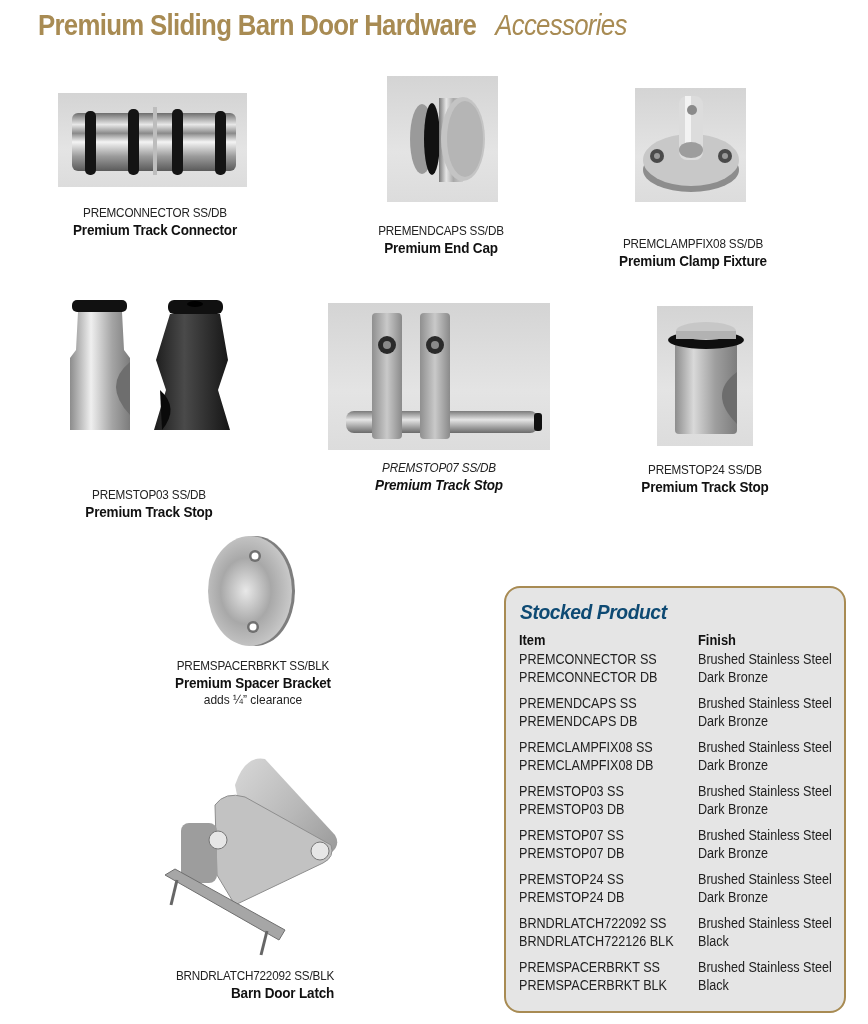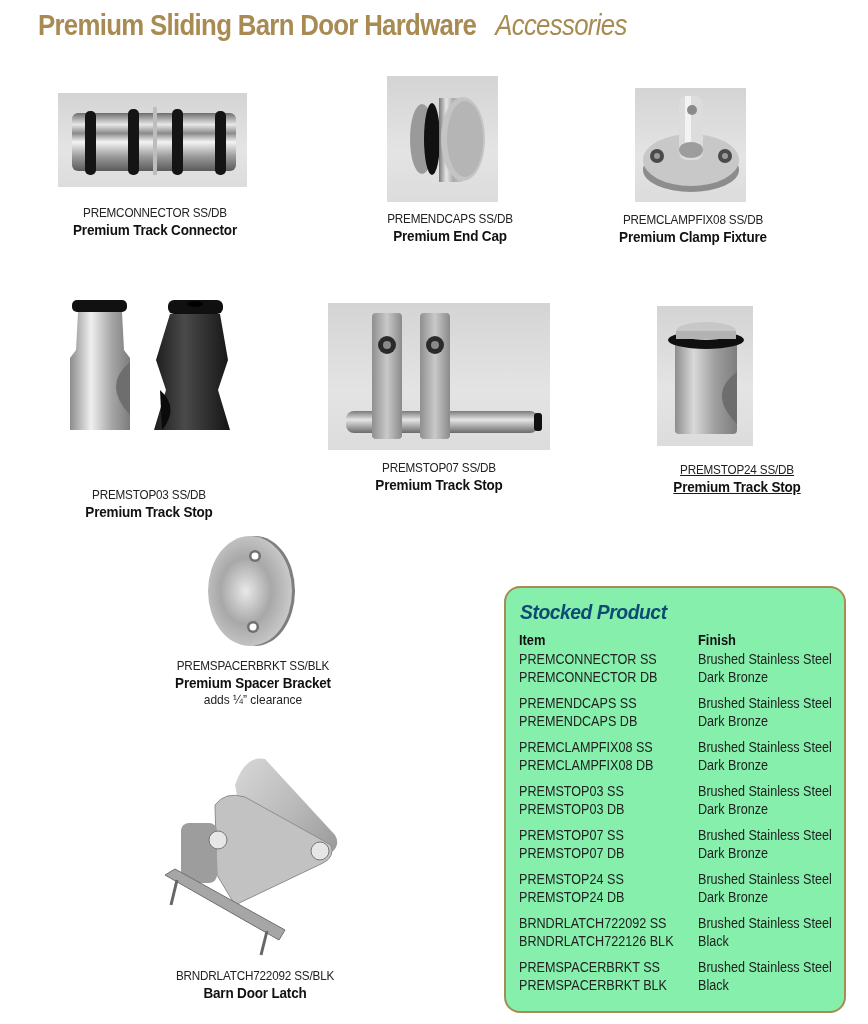--- a/index.html
+++ b/index.html
@@ -13,21 +13,21 @@
   .photo { position:absolute; overflow:hidden; }
   .photo.grey { background:linear-gradient(180deg,#d4d4d4 0%,#e4e4e4 60%,#dcdcdc 100%); }
   .photo svg { width:100%; height:100%; display:block; }
 
   .cap { position:absolute; text-align:center; white-space:nowrap; transform:translateX(-50%); }
   .cap .code { font-size:13px; color:#222; transform:scaleX(0.9); display:block; letter-spacing:-0.2px; }
   .cap .name { font-size:15px; font-weight:bold; color:#111; transform:scaleX(0.9); display:block; margin-top:1px; letter-spacing:-0.2px; }
   .cap .note { font-size:13px; color:#222; display:block; margin-top:1px; transform:scaleX(0.92); }
 
   .stock { position:absolute; left:504px; top:586px; width:342px; height:427px;
-           border:2.5px solid #a88b53; border-radius:16px; background:#86efac; }
+           border:2.5px solid #a88b53; border-radius:16px; background:#e5e5e5; }
   .stock .st-title { position:absolute; left:14px; top:12px; font-size:21px; font-weight:bold; font-style:italic;
                      color:#0e4a73; letter-spacing:-0.5px; transform:scaleX(0.92); transform-origin:left top; }
   .stock .hdr { position:absolute; top:44px; font-size:14px; font-weight:bold; color:#111; transform:scaleX(0.92); transform-origin:left top; }
   .stock .row { position:absolute; left:13px; width:320px; font-size:14px; color:#222; }
   .stock .row span { position:absolute; white-space:nowrap; transform:scaleX(0.9); transform-origin:left top; }
   .stock .row .c1 { left:0; }
   .stock .row .c2 { left:179px; }
 </style>
 </head>
 <body>
@@ -71,40 +71,40 @@
           <stop offset="1" stop-color="#cfcfcf"></stop>
       </linearGradient>
     </defs>
     <ellipse cx="35" cy="63" rx="12" ry="35" fill="#9a9a9a"></ellipse>
     <ellipse cx="45" cy="63" rx="8" ry="36" fill="#111"></ellipse>
     <rect x="52" y="22" width="24" height="84" fill="url(#cap)"></rect>
     <ellipse cx="76" cy="63" rx="22" ry="42" fill="#c4c4c4"></ellipse>
     <ellipse cx="78" cy="63" rx="18" ry="38" fill="#b5b5b5"></ellipse>
   </svg>
 </div>
-<div class="cap" style="left:441px;top:211px;margin-left:9px;">
+<div class="cap" style="left:441px;top:223px;">
   <span class="code">PREMENDCAPS SS/DB</span>
   <span class="name">Premium End Cap</span>
 </div>
 
 <div class="photo grey" style="left:635px;top:88px;width:111px;height:114px;">
   <svg viewBox="0 0 111 114">
     <ellipse cx="56" cy="82" rx="48" ry="22" fill="#8d8d8d"></ellipse>
     <ellipse cx="56" cy="72" rx="48" ry="26" fill="#c8c8c8"></ellipse>
     <rect x="44" y="8" width="24" height="64" rx="8" fill="#dcdcdc"></rect>
     <rect x="50" y="8" width="6" height="60" fill="#f3f3f3"></rect>
     <circle cx="57" cy="22" r="5" fill="#8a8a8a"></circle>
     <circle cx="22" cy="68" r="7" fill="#4a4a4a"></circle>
       <circle cx="22" cy="68" r="3" fill="#999"></circle>
     <circle cx="90" cy="68" r="7" fill="#4a4a4a"></circle>
       <circle cx="90" cy="68" r="3" fill="#999"></circle>
     <ellipse cx="56" cy="62" rx="12" ry="8" fill="#9d9d9d"></ellipse>
   </svg>
 </div>
-<div class="cap" style="left:693px;top:212px;">
+<div class="cap" style="left:693px;top:236px;">
   <span class="code">PREMCLAMPFIX08 SS/DB</span>
   <span class="name">Premium Clamp Fixture</span>
 </div>
 
 <div class="photo" style="left:58px;top:290px;width:190px;height:150px;">
   <svg viewBox="0 0 190 150">
     <defs>
       <linearGradient id="ss" x1="0" y1="0" x2="1" y2="0">
         <stop offset="0" stop-color="#8c8c8c"></stop>
           <stop offset="0.35" stop-color="#efefef"></stop>
@@ -148,21 +148,21 @@
     <rect x="18" y="108" width="192" height="22" rx="8" fill="url(#rod)"></rect>
     <rect x="206" y="110" width="8" height="18" rx="3" fill="#111"></rect>
     <rect x="44" y="10" width="30" height="126" rx="4" fill="url(#ring)"></rect>
     <rect x="92" y="10" width="30" height="126" rx="4" fill="url(#ring)"></rect>
     <circle cx="59" cy="42" r="9" fill="#2a2a2a"></circle>
       <circle cx="59" cy="42" r="4" fill="#8a8a8a"></circle>
     <circle cx="107" cy="42" r="9" fill="#2a2a2a"></circle>
       <circle cx="107" cy="42" r="4" fill="#8a8a8a"></circle>
   </svg>
 </div>
-<div class="cap" style="left:439px;top:460px;">
+<div class="cap" style="left:439px;top:460px;font-style:italic;">
   <span class="code">PREMSTOP07 SS/DB</span>
   <span class="name">Premium Track Stop</span>
 </div>
 
 <div class="photo grey" style="left:657px;top:306px;width:96px;height:140px;">
   <svg viewBox="0 0 96 140">
     <defs>
       <linearGradient id="s24" x1="0" y1="0" x2="1" y2="0">
         <stop offset="0" stop-color="#8d8d8d"></stop>
           <stop offset="0.3" stop-color="#d9d9d9"></stop>
@@ -170,21 +170,21 @@
           <stop offset="1" stop-color="#7d7d7d"></stop>
       </linearGradient>
     </defs>
     <rect x="18" y="36" width="62" height="92" rx="4" fill="url(#s24)"></rect>
     <ellipse cx="49" cy="34" rx="38" ry="9" fill="#0f0f0f"></ellipse>
     <ellipse cx="49" cy="25" rx="30" ry="9" fill="#c7c7c7"></ellipse>
     <rect x="19" y="25" width="60" height="8" fill="#b2b2b2"></rect>
     <path d="M80 66 Q50 88 80 118 Z" fill="#6d6d6d"></path>
   </svg>
 </div>
-<div class="cap" style="left:737px;top:462px;text-decoration:underline;">
+<div class="cap" style="left:705px;top:462px;">
   <span class="code">PREMSTOP24 SS/DB</span>
   <span class="name">Premium Track Stop</span>
 </div>
 
 <div class="photo" style="left:195px;top:528px;width:110px;height:125px;">
   <svg viewBox="0 0 110 125">
     <defs>
       <radialGradient id="disc" cx="0.45" cy="0.5" r="0.6">
         <stop offset="0" stop-color="#e8e8e8"></stop>
           <stop offset="0.5" stop-color="#a8a8a8"></stop>
@@ -217,21 +217,21 @@
     <path d="M80 40 Q90 10 110 14 L180 90 Q186 100 176 108 L100 140 Z" fill="url(#plate)"></path>
     <path d="M60 60 Q70 46 90 52 L176 100 Q180 112 168 118 L80 160 L62 130 Z" fill="#c2c2c2" stroke="#8e8e8e"></path>
     <rect x="26" y="78" width="36" height="60" rx="8" fill="#9d9d9d"></rect>
     <circle cx="63" cy="95" r="9" fill="#e6e6e6" stroke="#777"></circle>
     <circle cx="165" cy="106" r="9" fill="#e6e6e6" stroke="#777"></circle>
     <path d="M10 130 L20 124 L130 185 L124 195 Z" fill="#a6a6a6" stroke="#6f6f6f"></path>
     <line x1="22" y1="135" x2="16" y2="160" stroke="#666" stroke-width="3"></line>
     <line x1="112" y1="186" x2="106" y2="210" stroke="#666" stroke-width="3"></line>
   </svg>
 </div>
-<div class="cap" style="left:255px;top:968px;">
+<div class="cap" style="left:255px;top:968px;text-align:right;">
   <span class="code">BRNDRLATCH722092 SS/BLK</span>
   <span class="name">Barn Door Latch</span>
 </div>
 
 <div class="stock">
   <div class="st-title">Stocked Product</div>
   <div class="hdr" style="left:13px;">Item</div>
   <div class="hdr" style="left:192px;">Finish</div>
 
   <div class="row" style="top:63px;">

